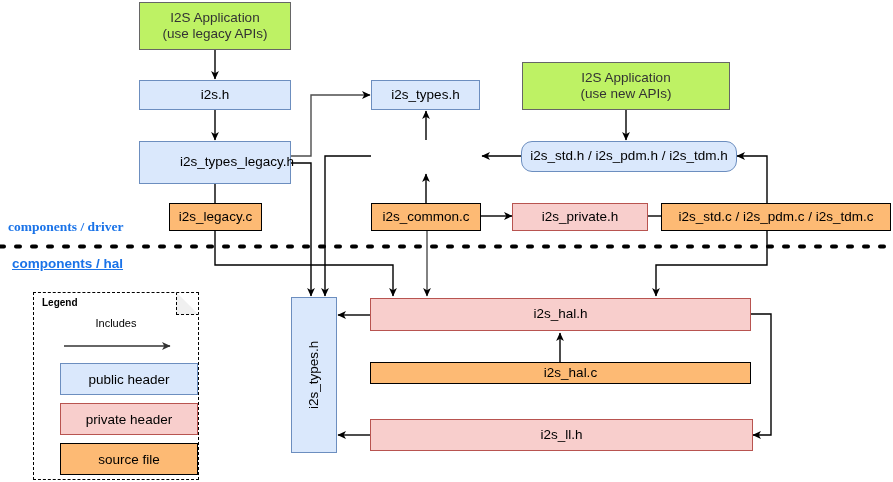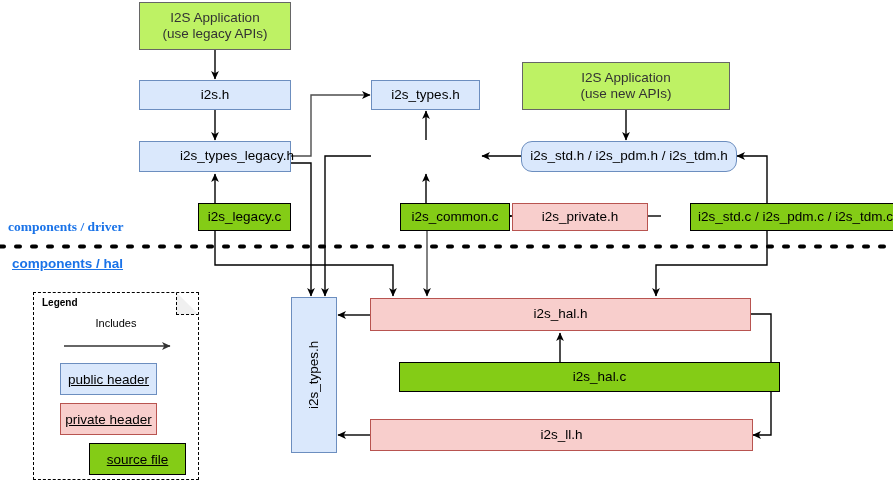--- a/index.html
+++ b/index.html
@@ -29,21 +29,21 @@
     justify-content: center;
     text-align: center;
     font-size: 13.5px;
     color: #000000;
     line-height: 1.22;
     white-space: pre-line;
     z-index: 2;
   }
   .n-public  { background: #dae8fc; border: 1.4px solid #6c8ebf; }
   .n-private { background: #f8cecc; border: 1.4px solid #b85450; }
-  .n-source  { background: #84cc16; border: 1.2px solid #000000; margin-left: 29px; }
+  .n-source  { background: #fdba74; border: 1.2px solid #000000; }
   .n-app     { background: #bef264; border: 1.4px solid #666666; color: #333333; }
   .vertical  { writing-mode: vertical-rl; transform: rotate(180deg); }
 
   .zone-label {
     position: absolute;
     color: #1a73e8;
     font-weight: bold;
     font-size: 13.5px;
     z-index: 3;
   }
@@ -81,26 +81,25 @@
     color: #000000;
   }
   .legend-arrow {
     position: absolute;
     left: 28px; top: 48px;
     width: 118px; height: 10px;
   }
   .legend-swatch {
     position: absolute;
     left: 26px;
-    width: 97px; height: 32px;
+    width: 138px; height: 32px;
     box-sizing: border-box;
     display: flex; align-items: center; justify-content: center;
     font-size: 13.5px;
     color: #000000;
-    text-decoration: underline;
   }
 </style>
 </head>
 <body>
 
 <div id="stage">
 
   <svg id="wires" viewBox="0 0 893 482" xmlns="http://www.w3.org/2000/svg">
     <defs>
       <marker id="ah" markerWidth="9" markerHeight="9" refX="8" refY="4.5" orient="auto" markerUnits="userSpaceOnUse">
@@ -163,38 +162,38 @@
   <div class="node n-app" style="left:139px; top:2px; width:152px; height:48px;">I2S Application
 (use legacy APIs)</div>
 
   <div class="node n-app" style="left:522px; top:62px; width:208px; height:48px;">I2S Application
 (use new APIs)</div>
 
   <div class="node n-public" style="left:139px; top:80px; width:152px; height:30px;">i2s.h</div>
 
   <div class="node n-public" style="left:371px; top:80px; width:109px; height:30px;">i2s_types.h</div>
 
-  <div class="node n-public" style="left:139px; top:141px; width:152px; height:31px;padding-left:44px;">i2s_types_legacy.h</div>
+  <div class="node n-public" style="left:139px; top:141px; width:152px; height:43px;padding-left:44px;">i2s_types_legacy.h</div>
 
 
   <div class="node n-public" style="left:521px; top:141px; width:216px; height:31px;border-radius:11px;">i2s_std.h / i2s_pdm.h / i2s_tdm.h</div>
 
   <div class="node n-source" style="left:169px; top:203px; width:93px; height:28px;">i2s_legacy.c</div>
 
   <div class="node n-source" style="left:371px; top:203px; width:110px; height:28px;">i2s_common.c</div>
 
   <div class="node n-private" style="left:512px; top:203px; width:136px; height:28px;">i2s_private.h</div>
 
-  <div class="node n-source" style="left:661px; top:203px; width:211px; height:28px;">i2s_std.c / i2s_pdm.c / i2s_tdm.c</div>
+  <div class="node n-source" style="left:661px; top:203px; width:230px; height:28px;">i2s_std.c / i2s_pdm.c / i2s_tdm.c</div>
 
   <div class="node n-public vertical" style="left:291px; top:297px; width:46px; height:156px;">i2s_types.h</div>
 
   <div class="node n-private" style="left:370px; top:298px; width:381px; height:33px;">i2s_hal.h</div>
 
-  <div class="node n-source" style="left:370px; top:362px; width:381px; height:30px;padding-left:20px;">i2s_hal.c</div>
+  <div class="node n-source" style="left:370px; top:362px; width:381px; height:22px;padding-left:20px;">i2s_hal.c</div>
 
   <div class="node n-private" style="left:370px; top:419px; width:383px; height:32px;">i2s_ll.h</div>
 
   <div class="legend-box">
     <div class="legend-fold"></div>
     <div class="legend-title">Legend</div>
     <div class="legend-includes">Includes</div>
 
     <svg class="legend-arrow" viewBox="0 0 118 10" xmlns="http://www.w3.org/2000/svg">
       <defs>

